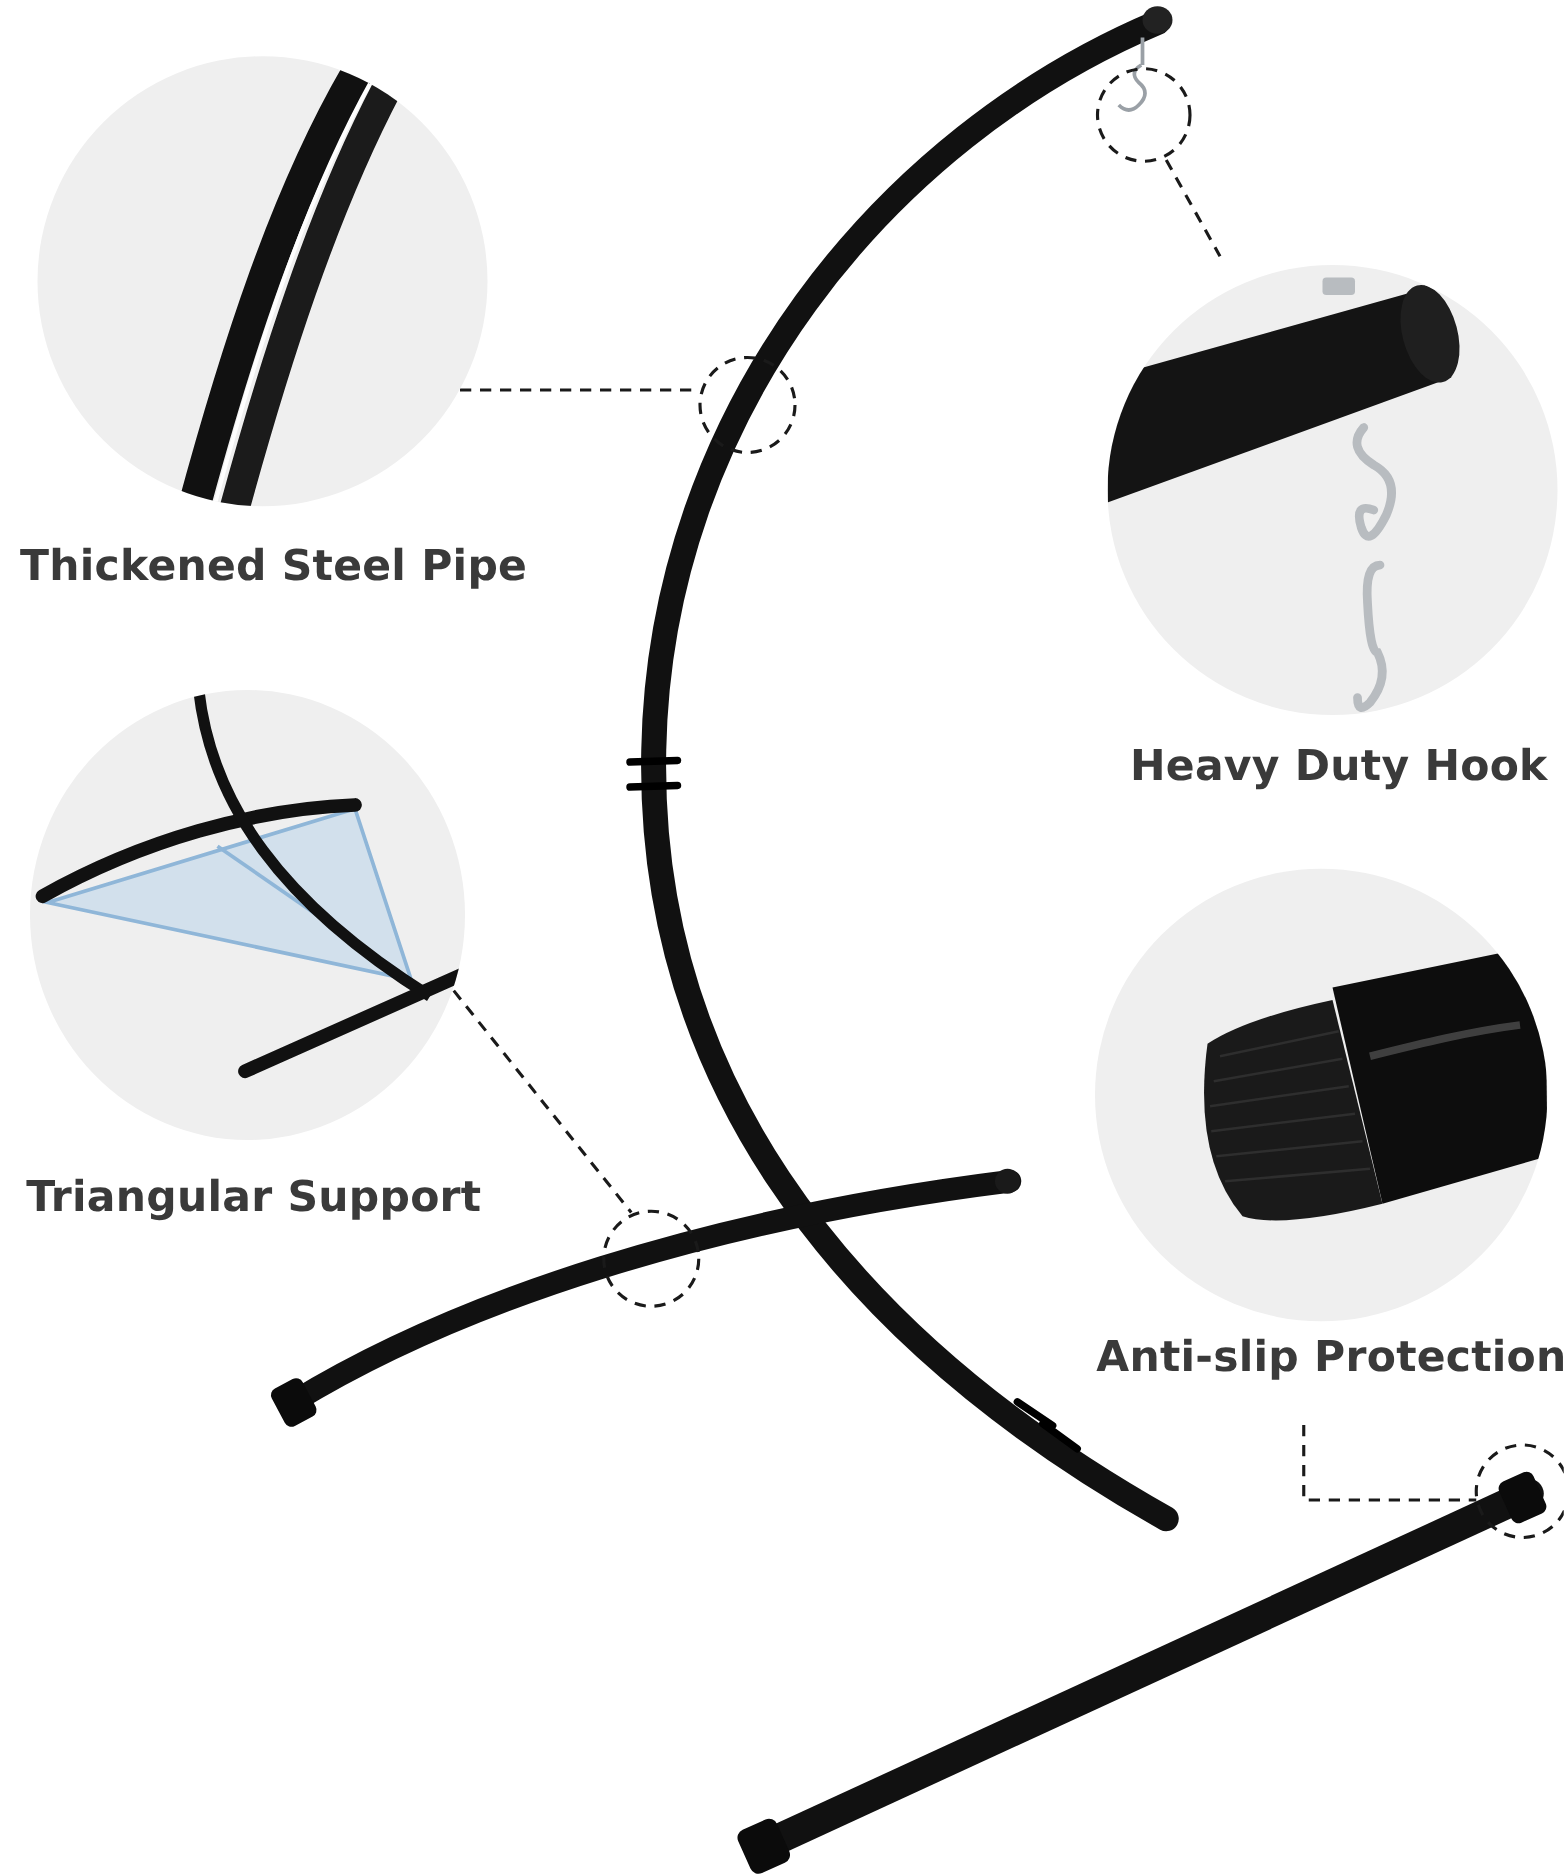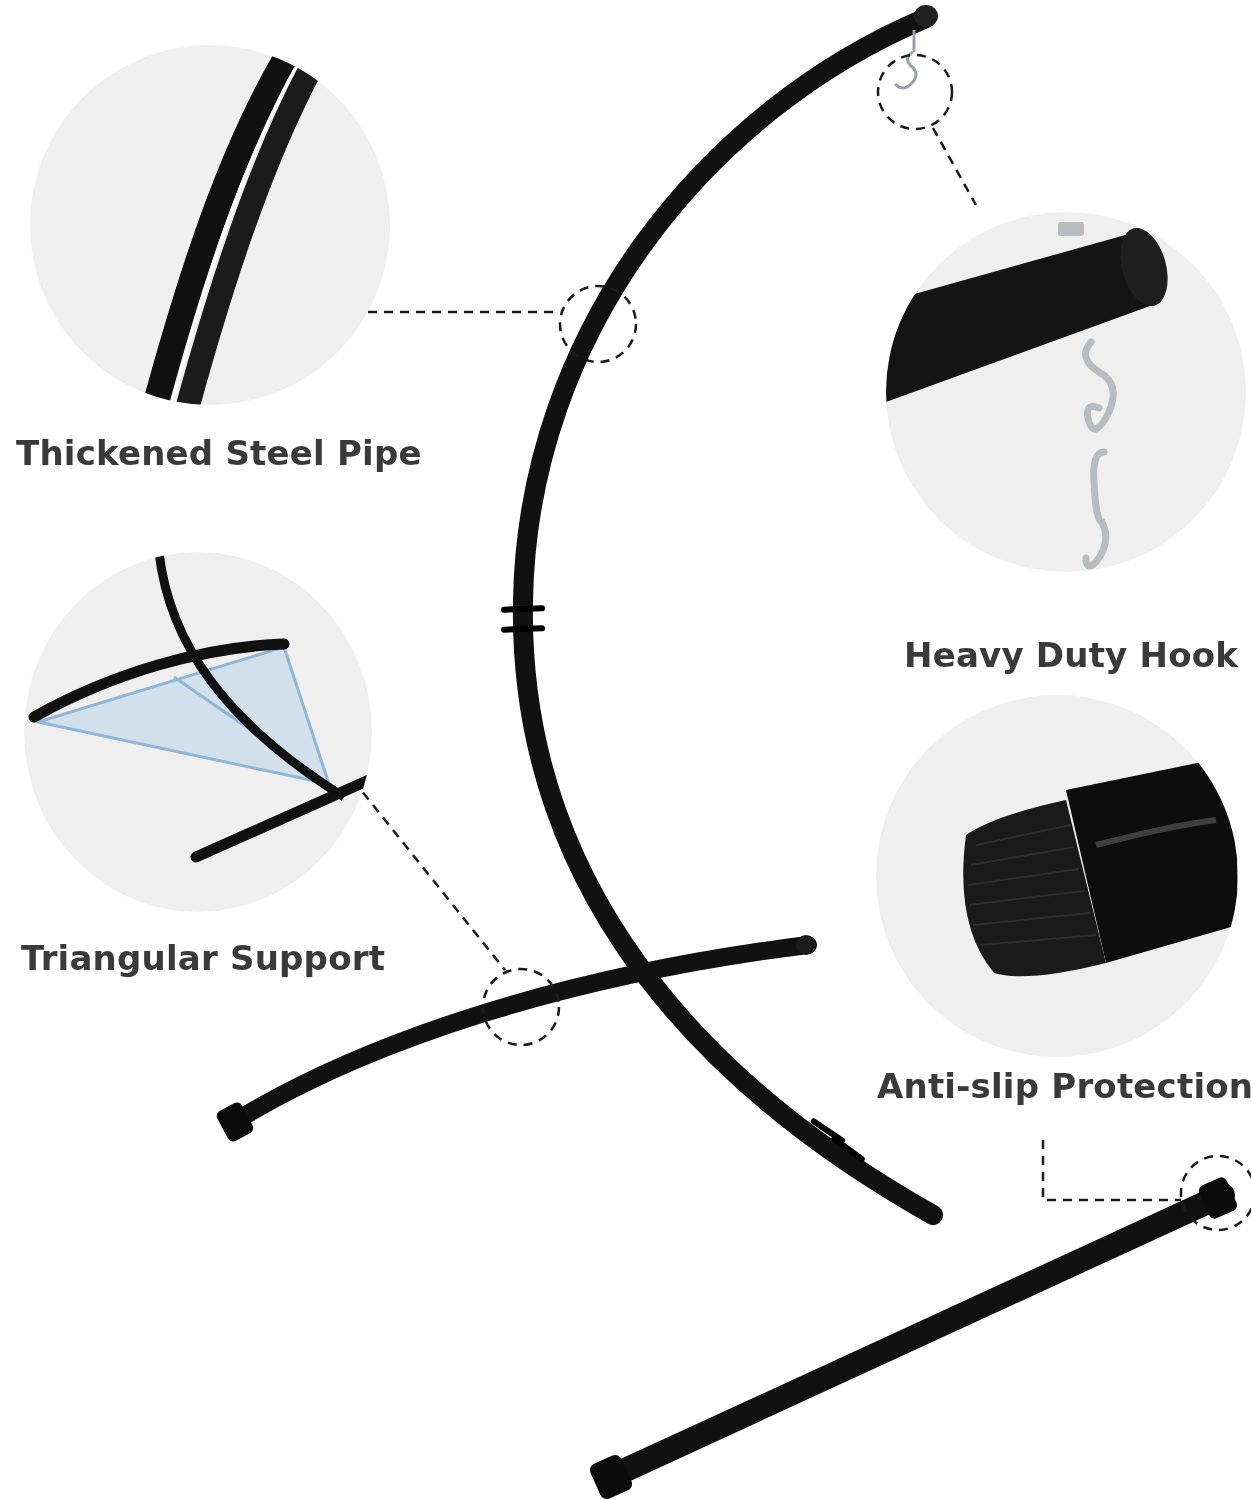--- a/index.html
+++ b/index.html
@@ -94,17 +94,17 @@
         <line x1="95" y1="170" x2="198" y2="152"></line>
         <line x1="92" y1="190" x2="203" y2="174"></line>
         <line x1="93" y1="210" x2="208" y2="196"></line>
         <line x1="97" y1="230" x2="214" y2="218"></line>
         <line x1="104" y1="250" x2="220" y2="240"></line>
       </g>
     </svg>
   </div>
 
   <div class="label" style="left:8px;top:433px;">Thickened Steel Pipe</div>
-  <div class="label" style="left:896px;top:593px;margin-top:42px;">Heavy Duty Hook</div>
+  <div class="label" style="left:896px;top:593px;">Heavy Duty Hook</div>
   <div class="label" style="left:13px;top:938px;text-align:right;">Triangular Support</div>
   <div class="label" style="left:869px;top:1066px;">Anti-slip Protection</div>
 
 </div>
 
 </body></html>

